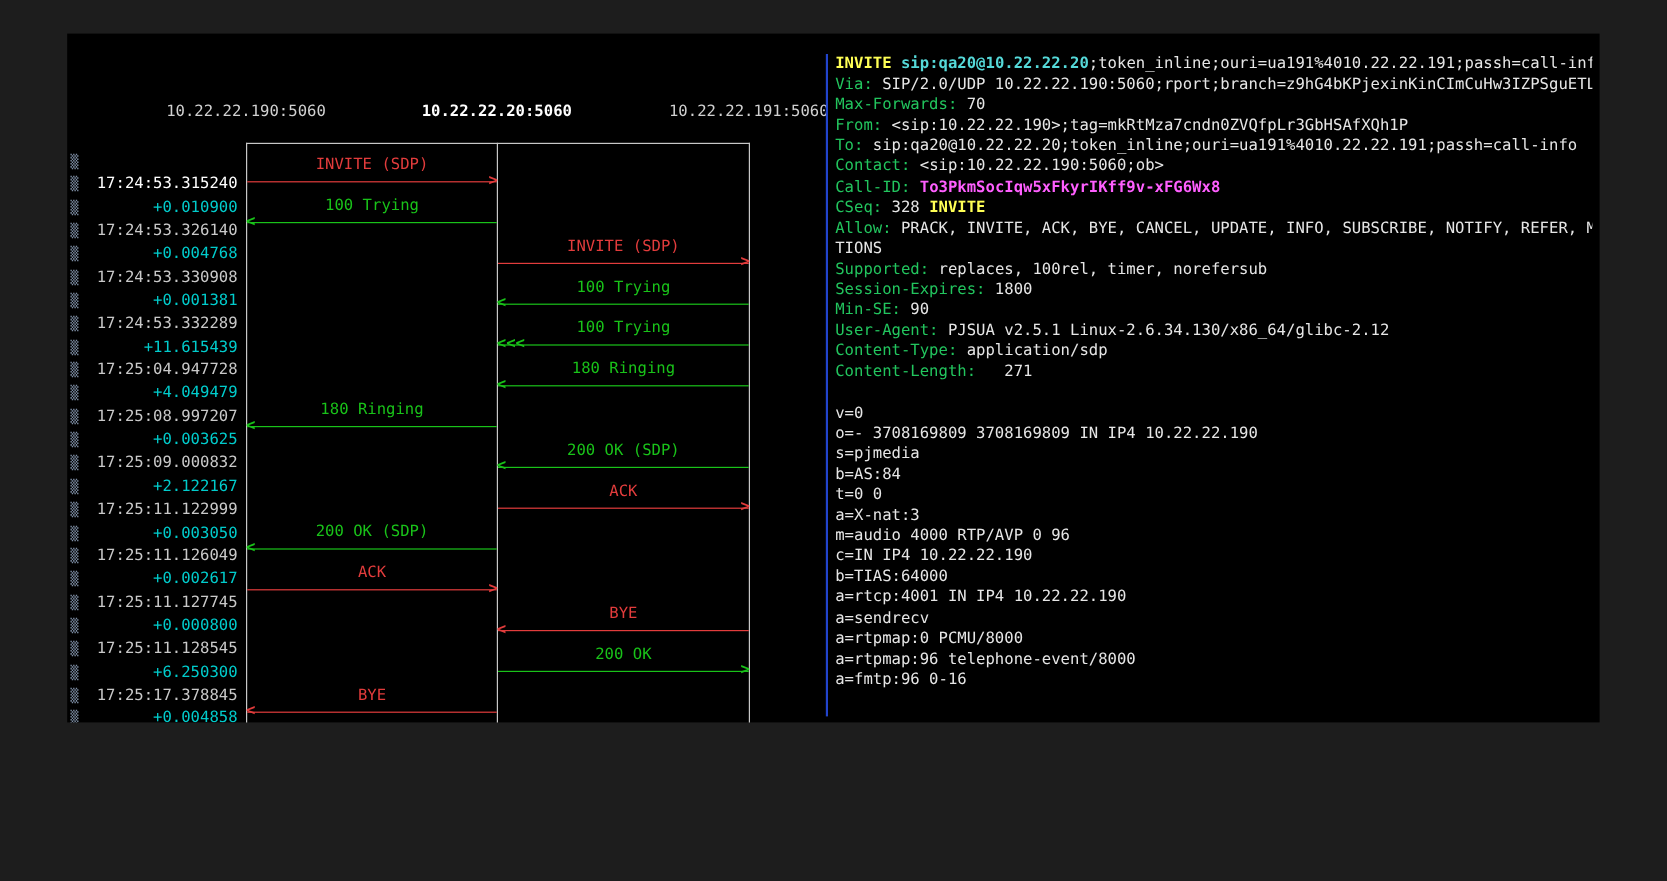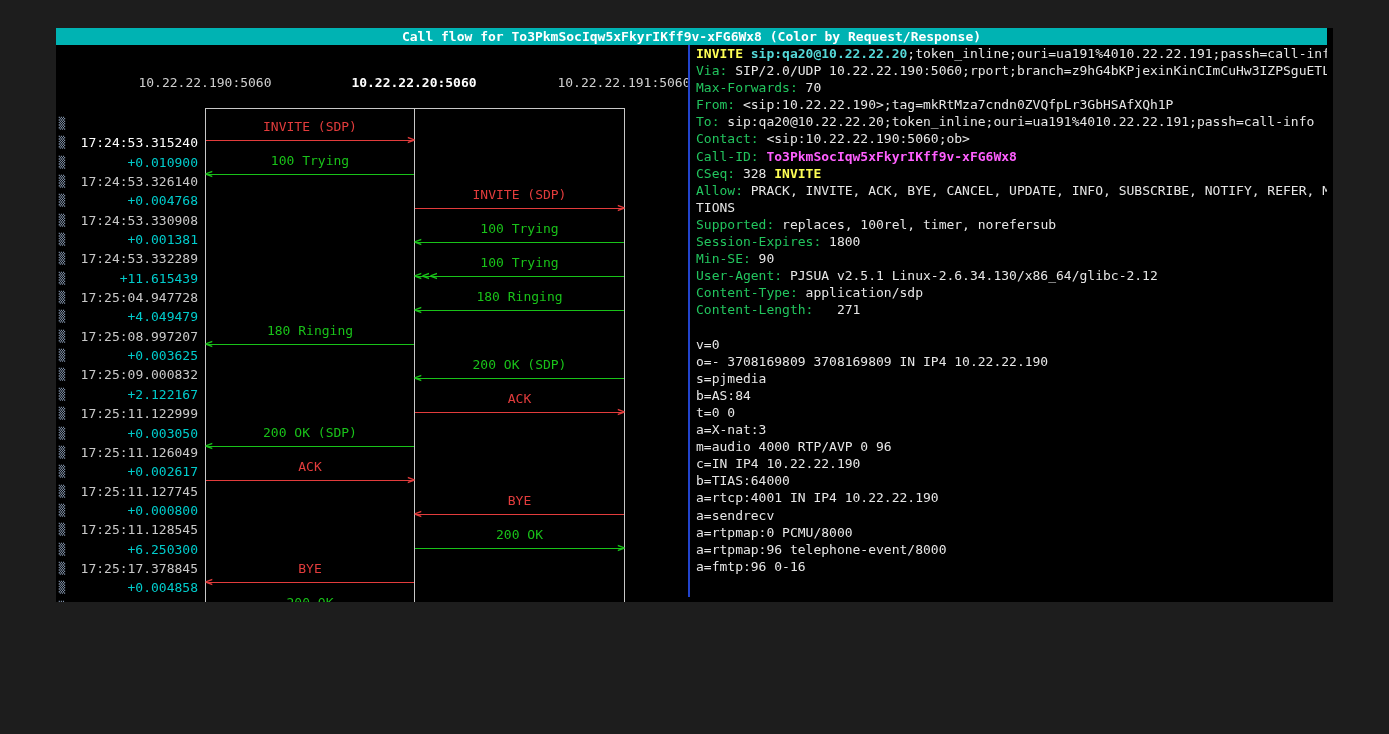--- a/index.html
+++ b/index.html
@@ -81,21 +81,21 @@
     font-weight: bold;
     font-size: 13px;
     line-height: 17px;
     white-space: pre;
   }
 
   
   #flow-panel {
     position: absolute;
     left: 0;
-    top: 24px;
+    top: 35px;
     width: 712px;
     height: 564px;
     padding-left: 32px;
   }
   #flow-headers {
     position: absolute;
     left: 0; top: 0;
     width: 632px;
     height: 46px;
     color: #d0d0d0;
@@ -234,21 +234,20 @@
   .c-plain    { color: #e6e6e6; }
 </style>
 </head>
 <body>
 
 <div id="window">
 
 
   <div id="terminal">
 
-    <div id="app-header">Call flow for To3PkmSocIqw5xFkyrIKff9v-xFG6Wx8 (Color by Request/Response)</div>
 
     <div id="flow-panel">
       <div id="flow-headers">
           <div class="col-header" style="left: 49px; width: 200px;">10.22.22.190:5060</div>
           <div class="col-header active" style="left: 258px; width: 200px;">10.22.22.20:5060</div>
           <div class="col-header" style="left: 468px; width: 200px;">10.22.22.191:5060</div>
         </div>
       <div id="flow-hrule"></div>
       <div class="vline" id="vline-1"></div>
       <div class="vline" id="vline-2"></div>

